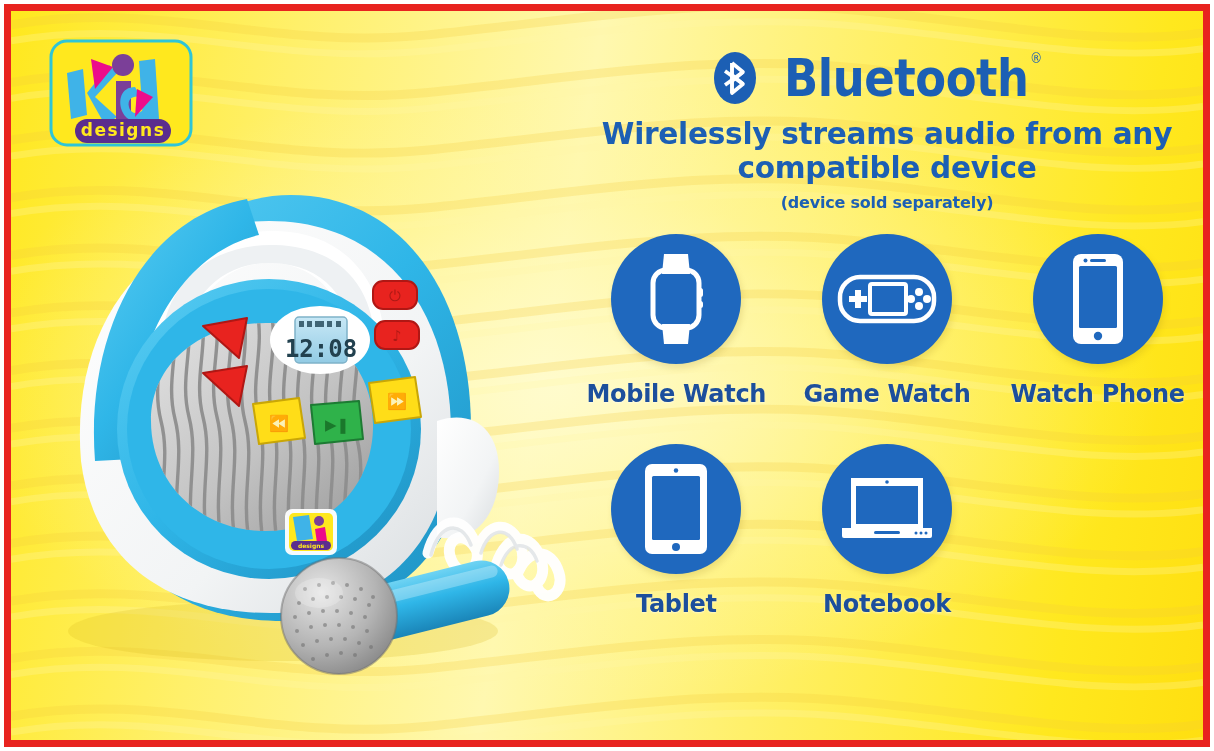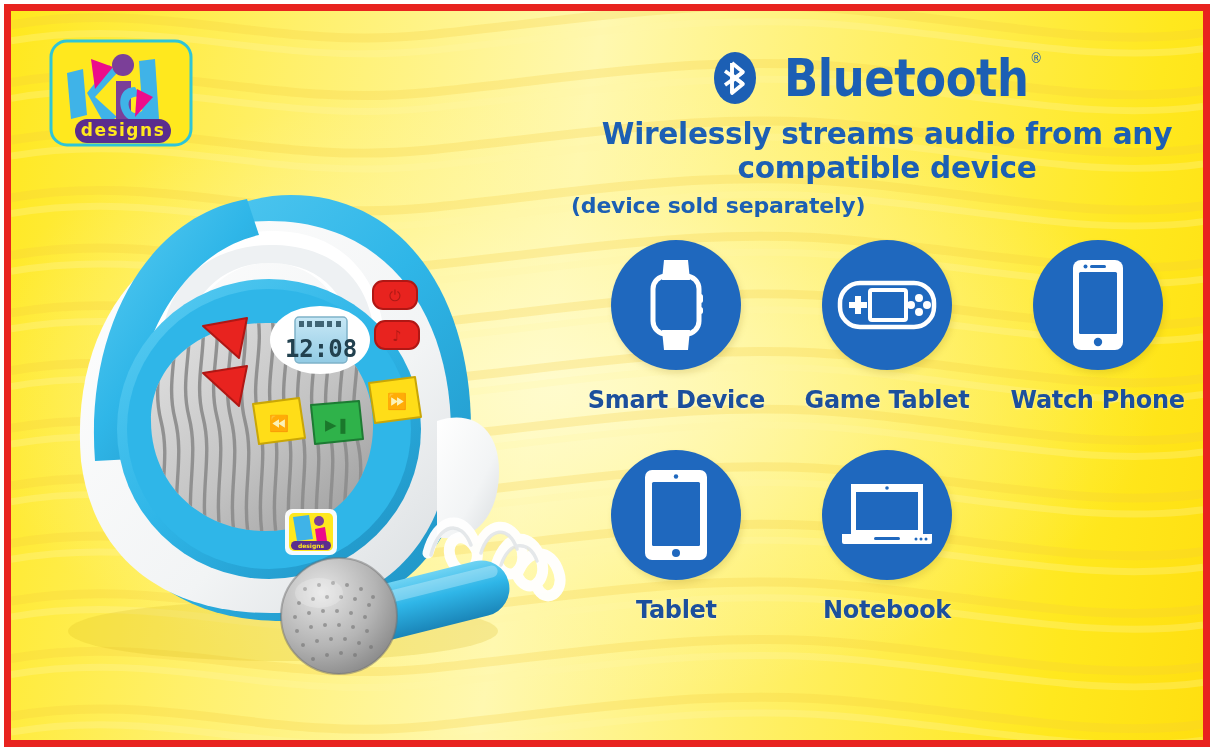--- a/index.html
+++ b/index.html
@@ -101,23 +101,23 @@
     font-family: "DejaVu Sans", sans-serif;
     font-size: 30.5px;
     font-weight: bold;
     color: #1c5fb4;
     line-height: 1.13;
     letter-spacing: -0.3px;
     transform: scaleX(0.97);
   }
   .subnote {
     margin-top: 7px;
-    text-align: left;
+    text-align: center;
     font-family: "DejaVu Sans", sans-serif;
-    font-size: 22px;
+    font-size: 16px;
     font-weight: bold;
     color: #1c5fb4;
     letter-spacing: -0.2px;
   }
 
   
   .grid {
     margin-top: 22px;
     display: grid;
     grid-template-columns: repeat(3, 1fr);
@@ -400,36 +400,36 @@
       <div class="cell">
         <div class="circle">
           <svg width="66" height="94" viewBox="0 0 66 94">
             <path d="M21,2 L45,2 L47,22 L19,22 Z" fill="#ffffff"></path>
             <path d="M19,72 L47,72 L45,92 L21,92 Z" fill="#ffffff"></path>
             <rect x="10" y="18" width="46" height="58" rx="13" fill="none" stroke="#ffffff" stroke-width="5"></rect>
             <rect x="55" y="36" width="5" height="9" rx="2.5" fill="#ffffff"></rect>
             <rect x="55" y="49" width="5" height="7" rx="2.5" fill="#ffffff"></rect>
           </svg>
         </div>
-        <div class="cell-label">Smart Device</div>
+        <div class="cell-label">Mobile Watch</div>
       </div>
 
       <div class="cell">
         <div class="circle">
           <svg width="100" height="58" viewBox="0 0 100 58">
             <rect x="3" y="7" width="94" height="44" rx="20" fill="none" stroke="#ffffff" stroke-width="4.5"></rect>
             <rect x="33" y="14" width="36" height="30" rx="2" fill="none" stroke="#ffffff" stroke-width="4"></rect>
             <path d="M15,23 h6 v-6 h6 v6 h6 v6 h-6 v6 h-6 v-6 h-6 z" fill="#ffffff" transform="translate(-3,3)"></path>
             <circle cx="82" cy="22" r="4" fill="#ffffff"></circle>
             <circle cx="90" cy="29" r="4" fill="#ffffff"></circle>
             <circle cx="82" cy="36" r="4" fill="#ffffff"></circle>
             <circle cx="74" cy="29" r="4" fill="#ffffff"></circle>
           </svg>
         </div>
-        <div class="cell-label">Game Tablet</div>
+        <div class="cell-label">Game Watch</div>
       </div>
 
       <div class="cell">
         <div class="circle">
           <svg width="54" height="94" viewBox="0 0 54 94">
             <rect x="2" y="2" width="50" height="90" rx="8" fill="#ffffff"></rect>
             <rect x="8" y="14" width="38" height="62" rx="1.5" fill="#1f68be"></rect>
             <rect x="19" y="7" width="16" height="3" rx="1.5" fill="#1f68be"></rect>
             <circle cx="14.5" cy="8.5" r="2" fill="#1f68be"></circle>
             <circle cx="27" cy="84" r="4.2" fill="#1f68be"></circle>

